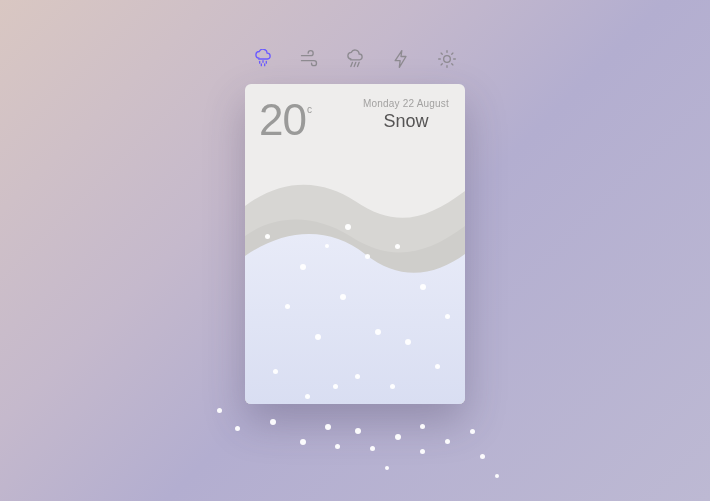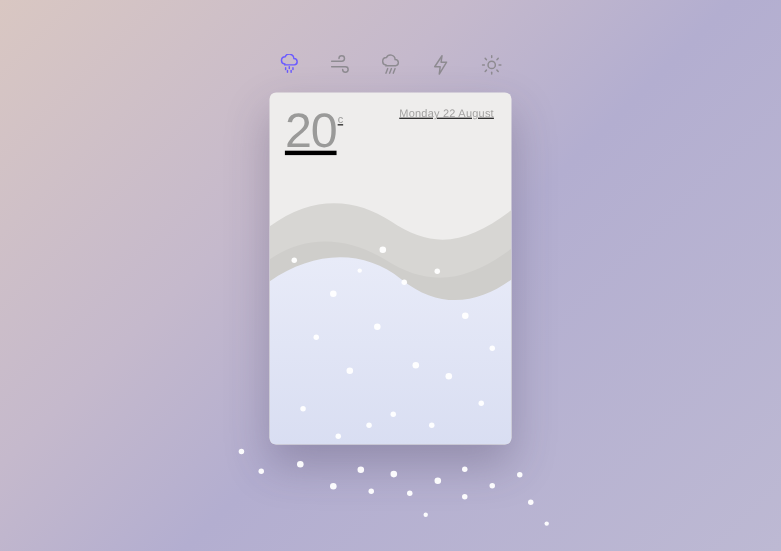--- a/index.html
+++ b/index.html
@@ -11,21 +11,20 @@
     font-family: "Helvetica Neue", Arial, sans-serif;
     display: flex;
     align-items: flex-start;
     justify-content: center;
     overflow: hidden;
     position: relative;
   }
   .wrap {
     margin-top: 48px;
     position: relative;
-    text-decoration: underline;
   }
   .icons {
     display: flex;
     justify-content: center;
     gap: 24px;
     margin-bottom: 14px;
   }
   .icon-btn {
     width: 22px; height: 22px;
     display: flex; align-items: center; justify-content: center;
@@ -146,20 +145,21 @@
   </div>
 
   <div class="card">
     <div class="head">
       <div class="temp">
         <span class="temp-num">20</span>
         <span class="temp-unit">c</span>
       </div>
       <div class="meta">
         <div class="date">Monday 22 August</div>
+        <div class="cond">Snow</div>
       </div>
     </div>
 
     <div class="hills">
       <svg viewBox="0 0 220 238" preserveAspectRatio="none">
         <defs>
           <linearGradient id="frontGrad" x1="0" y1="0" x2="0" y2="1">
             <stop offset="0%" stop-color="#e8ebf8"></stop>
             <stop offset="100%" stop-color="#d9def2"></stop>
           </linearGradient>

